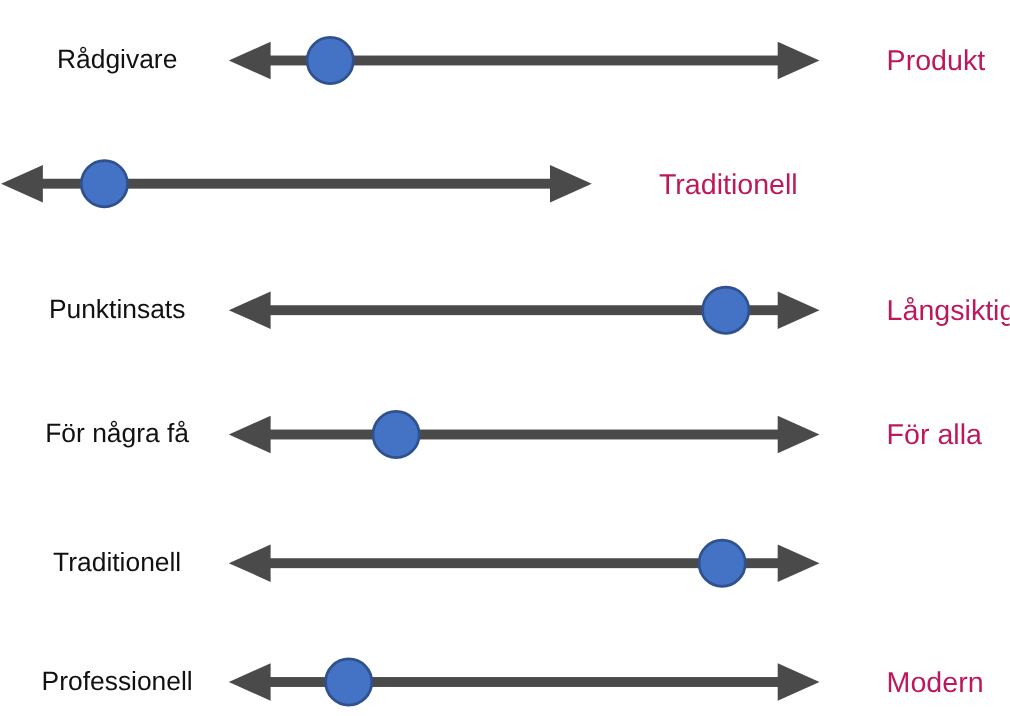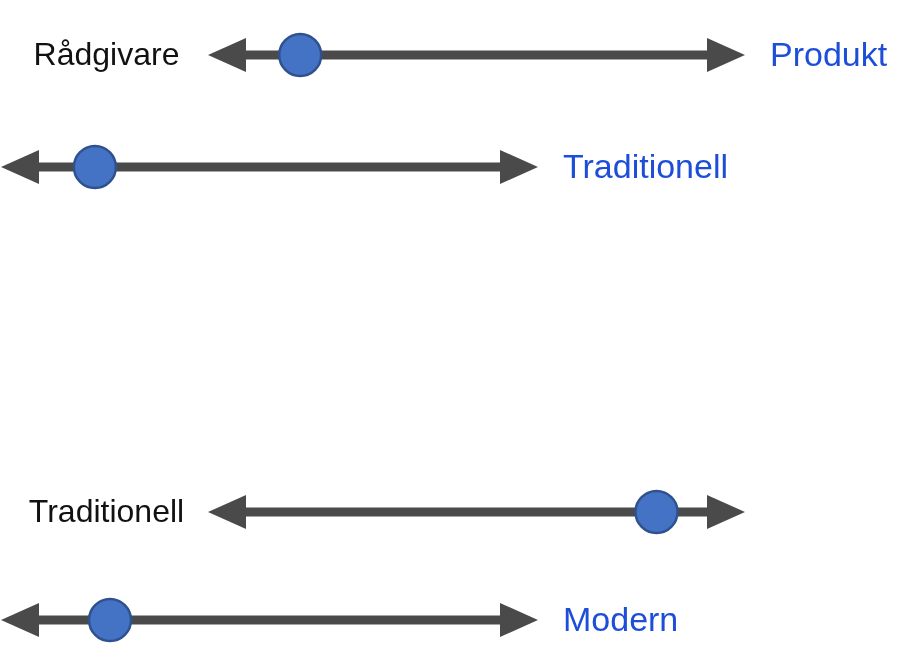--- a/index.html
+++ b/index.html
@@ -22,43 +22,43 @@
     height: 50px;
     display: flex;
     align-items: center;
   }
   .left-label {
     flex: 0 0 auto;
     width: 207px;
     box-sizing: border-box;
     padding-left: 6px;
     text-align: center;
-    font-size: 32px;
+    font-size: 24px;
     line-height: 1.1;
     color: #111111;
     white-space: nowrap;
   }
   .arrow-wrap {
     flex: 0 0 auto;
     width: 539px;
     height: 50px;
     position: relative;
   }
   .arrow-wrap svg {
     display: block;
     position: absolute;
     top: 1px;
     left: 0;
   }
   .right-label {
     flex: 0 0 auto;
-    margin-left: 24px;
-    font-size: 34px;
+    margin-left: 60px;
+    font-size: 26px;
     line-height: 1.1;
-    color: #1d4ed8;
+    color: #be185d;
     white-space: nowrap;
   }
 </style>
 </head>
 <body>
 
 <div class="canvas">
 
   <div class="row" style="top:30px">
     <div class="left-label">Rådgivare</div>
@@ -78,35 +78,60 @@
       <svg width="539" height="48" viewBox="0 0 539 48">
         <rect x="28" y="19.5" width="483" height="9" fill="#4A4A4A"></rect>
         <polygon points="1,24 39,7 39,41" fill="#4A4A4A"></polygon>
         <polygon points="538,24 500,7 500,41" fill="#4A4A4A"></polygon>
         <circle cy="24" r="21" fill="#4472C4" stroke="#2F528F" stroke-width="2.5" cx="94.9"></circle>
       </svg>
     </div>
     <div class="right-label">Traditionell</div>
   </div>
 
+  <div class="row" style="top:257px">
+    <div class="left-label">Punktinsats</div>
+    <div class="arrow-wrap">
+      <svg width="539" height="48" viewBox="0 0 539 48">
+        <rect x="28" y="19.5" width="483" height="9" fill="#4A4A4A"></rect>
+        <polygon points="1,24 39,7 39,41" fill="#4A4A4A"></polygon>
+        <polygon points="538,24 500,7 500,41" fill="#4A4A4A"></polygon>
+        <circle cy="24" r="21" fill="#4472C4" stroke="#2F528F" stroke-width="2.5" cx="452.8"></circle>
+      </svg>
+    </div>
+    <div class="right-label">Långsiktig</div>
+  </div>
 
+  <div class="row" style="top:370px">
+    <div class="left-label">För några få</div>
+    <div class="arrow-wrap">
+      <svg width="539" height="48" viewBox="0 0 539 48">
+        <rect x="28" y="19.5" width="483" height="9" fill="#4A4A4A"></rect>
+        <polygon points="1,24 39,7 39,41" fill="#4A4A4A"></polygon>
+        <polygon points="538,24 500,7 500,41" fill="#4A4A4A"></polygon>
+        <circle cy="24" r="21" fill="#4472C4" stroke="#2F528F" stroke-width="2.5" cx="153.1"></circle>
+      </svg>
+    </div>
+    <div class="right-label">För alla</div>
+  </div>
 
   <div class="row" style="top:487px">
     <div class="left-label">Traditionell</div>
     <div class="arrow-wrap">
       <svg width="539" height="48" viewBox="0 0 539 48">
         <rect x="28" y="19.5" width="483" height="9" fill="#4A4A4A"></rect>
         <polygon points="1,24 39,7 39,41" fill="#4A4A4A"></polygon>
         <polygon points="538,24 500,7 500,41" fill="#4A4A4A"></polygon>
         <circle cy="24" r="21" fill="#4472C4" stroke="#2F528F" stroke-width="2.5" cx="449.5"></circle>
       </svg>
     </div>
   </div>
 
   <div class="row" style="top:595px">
+    <div class="left-label">Professionell</div>
     <div class="arrow-wrap">
       <svg width="539" height="48" viewBox="0 0 539 48">
         <rect x="28" y="19.5" width="483" height="9" fill="#4A4A4A"></rect>
         <polygon points="1,24 39,7 39,41" fill="#4A4A4A"></polygon>
         <polygon points="538,24 500,7 500,41" fill="#4A4A4A"></polygon>
         <circle cy="24" r="21" fill="#4472C4" stroke="#2F528F" stroke-width="2.5" cx="110.0"></circle>
       </svg>
     </div>
     <div class="right-label">Modern</div>
   </div>

